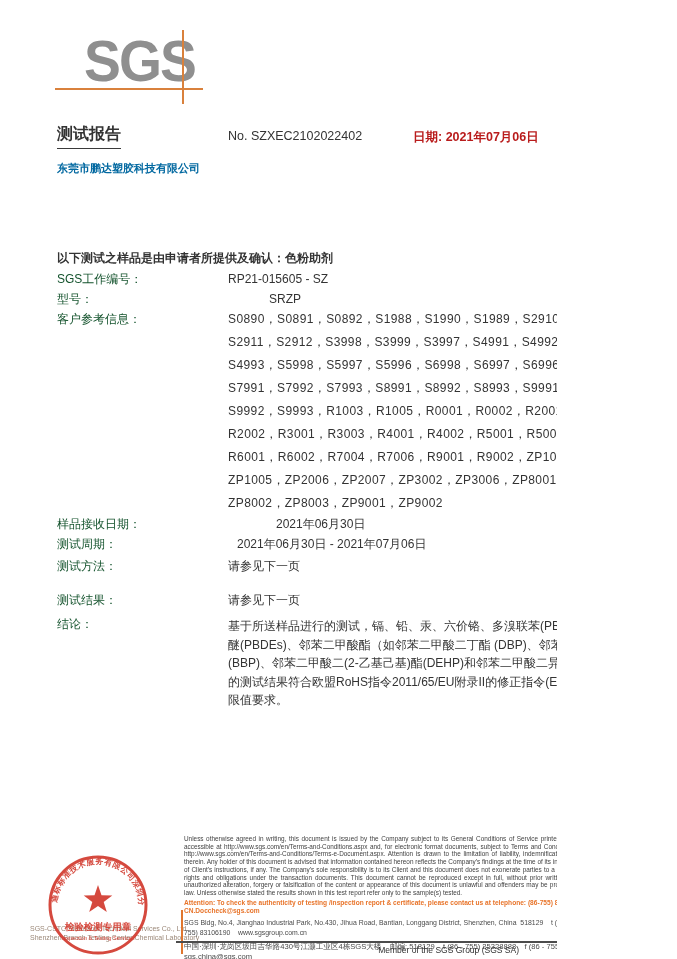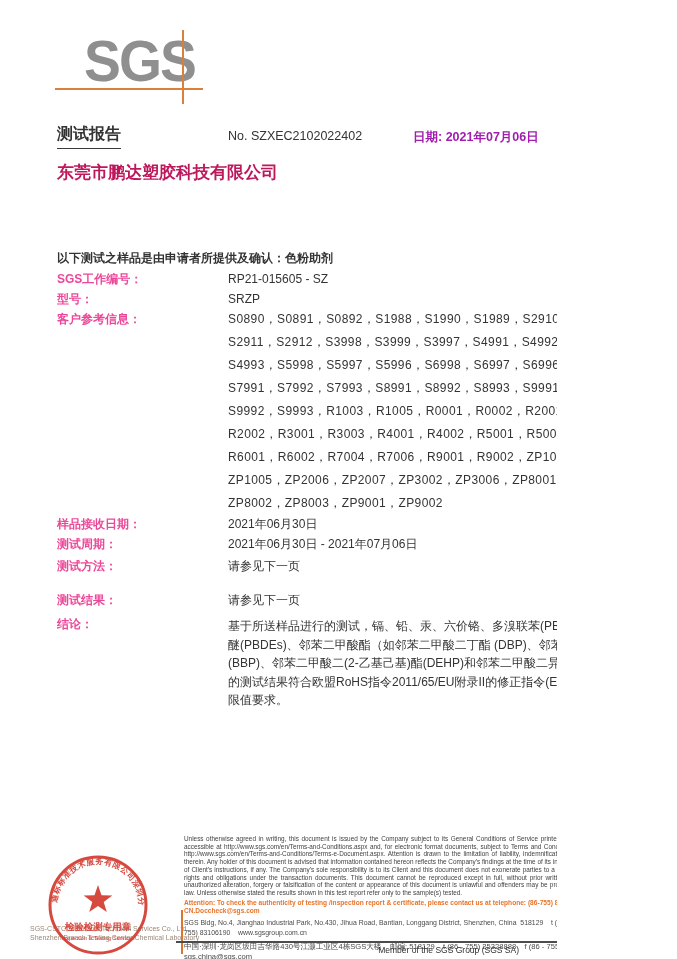--- a/index.html
+++ b/index.html
@@ -9,37 +9,37 @@
   
   .logo-text{position:absolute;left:84px;top:28px;font-size:57px;font-weight:bold;
              color:#8f8f8f;letter-spacing:-2px;transform:scaleX(.97);transform-origin:left;}
   .logo-hline{position:absolute;left:55px;top:88px;width:148px;height:2px;background:#d9813c;}
   .logo-vline{position:absolute;left:182px;top:30px;width:2px;height:74px;background:#d9813c;}
 
   
   .doc-title{position:absolute;left:57px;top:124px;font-size:16px;font-weight:bold;
              color:#333;border-bottom:1.5px solid #3a3a3a;padding-bottom:3px;}
   .report-no{position:absolute;left:228px;top:129px;font-size:12.5px;color:#333;}
-  .hdr-date{position:absolute;left:413px;top:129px;font-size:12.5px;font-weight:bold;color:#a21caf;}
+  .hdr-date{position:absolute;left:413px;top:129px;font-size:12.5px;font-weight:bold;color:#b91c1c;}
   .hdr-page{position:absolute;left:560px;top:129px;font-size:12.5px;font-weight:bold;color:#333;}
 
   
-  .company{position:absolute;left:57px;top:161px;font-size:17px;font-weight:bold;color:#be185d;}
+  .company{position:absolute;left:57px;top:161px;font-size:11px;font-weight:bold;color:#0369a1;}
   .caddr{position:absolute;left:57px;top:187px;font-size:12.5px;font-weight:bold;color:#333;}
   .red-mark{position:absolute;left:593px;top:162px;width:16px;height:16px;background:#9d1d20;}
 
   
   .intro{position:absolute;left:57px;top:250px;font-size:12px;font-weight:bold;color:#333;}
   .fields{position:absolute;left:57px;top:272px;width:586px;font-size:12px;}
   .frow{display:flex;align-items:flex-start;}
-  .flabel{width:171px;flex:0 0 171px;font-weight:bold;color:#ec4899;line-height:14px;}
+  .flabel{width:171px;flex:0 0 171px;font-weight:normal;color:#14532d;line-height:14px;}
   .fvalue{flex:1;color:#333;line-height:14px;}
-  .r0{margin-bottom:6px;} .r1{margin-bottom:6px;}
+  .r0{margin-bottom:6px;} .r1{margin-bottom:6px;gap:41px;}
   .codes{white-space:pre-line;line-height:23px;letter-spacing:.4px;margin-top:-4px;}
-  .r2{margin-bottom:2px;} .r3{margin-bottom:6px;} .r4{margin-bottom:8px;}
+  .r2{margin-bottom:2px;} .r3{margin-bottom:6px;gap:48px;} .r4{margin-bottom:8px;gap:9px;}
   .r5{margin-bottom:4px;} .r6{margin-bottom:20px;} .r7{margin-bottom:10px;}
   .conclusion{line-height:18.5px;max-width:416px;}
 
   
   .f-right{position:absolute;left:184px;top:835px;width:473px;}
   .disclaimer{font-size:6.4px;line-height:7.7px;color:#3f3f3f;text-align:justify;}
   .attention{margin-top:2px;font-size:6.6px;line-height:8px;color:#e8742a;font-weight:bold;}
   .addr{margin-top:3px;font-size:6.9px;line-height:10.5px;color:#4a4a4a;white-space:pre-wrap;}
   .addr-cn{font-size:7.6px;}
   .foot-rule{position:absolute;left:176px;top:941px;width:501px;height:1.5px;background:#4c4c4c;}

